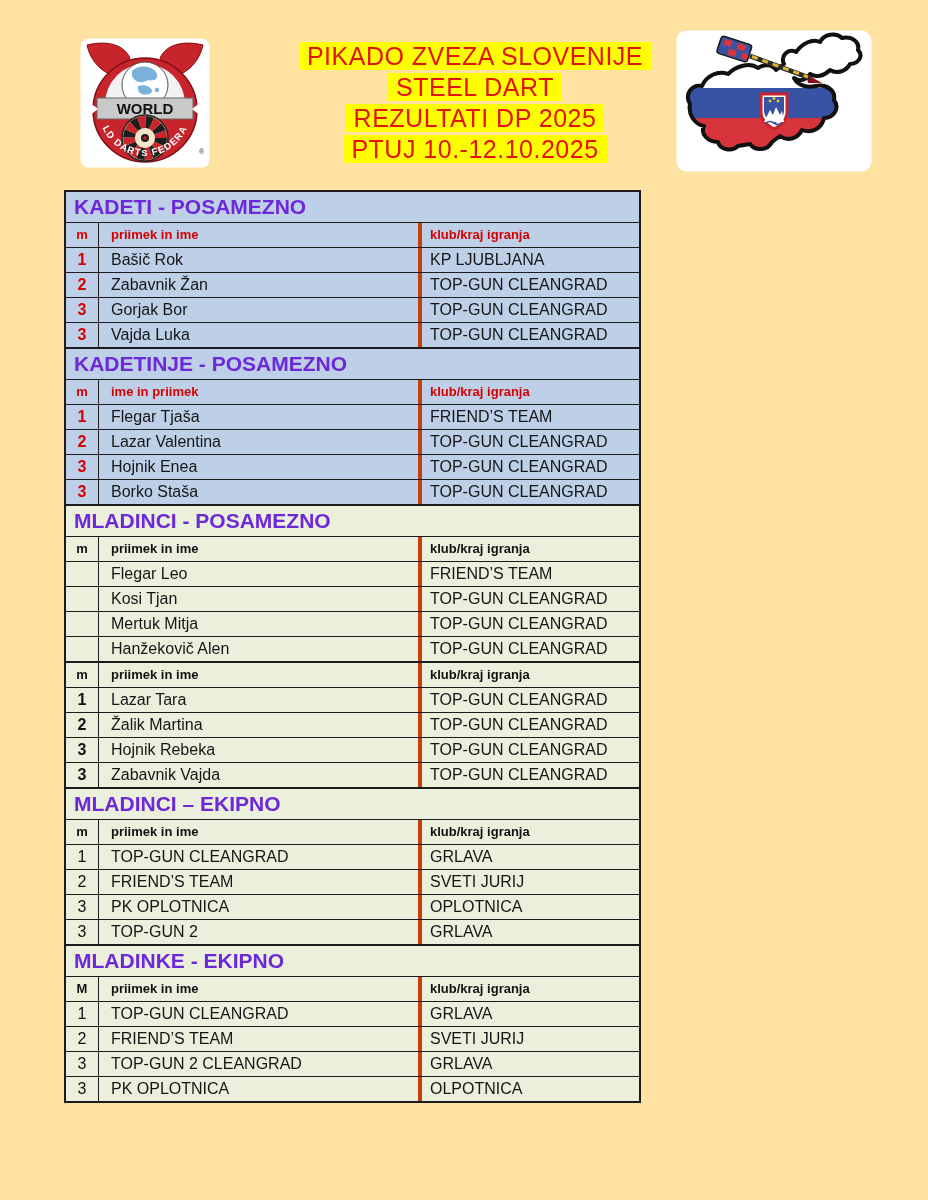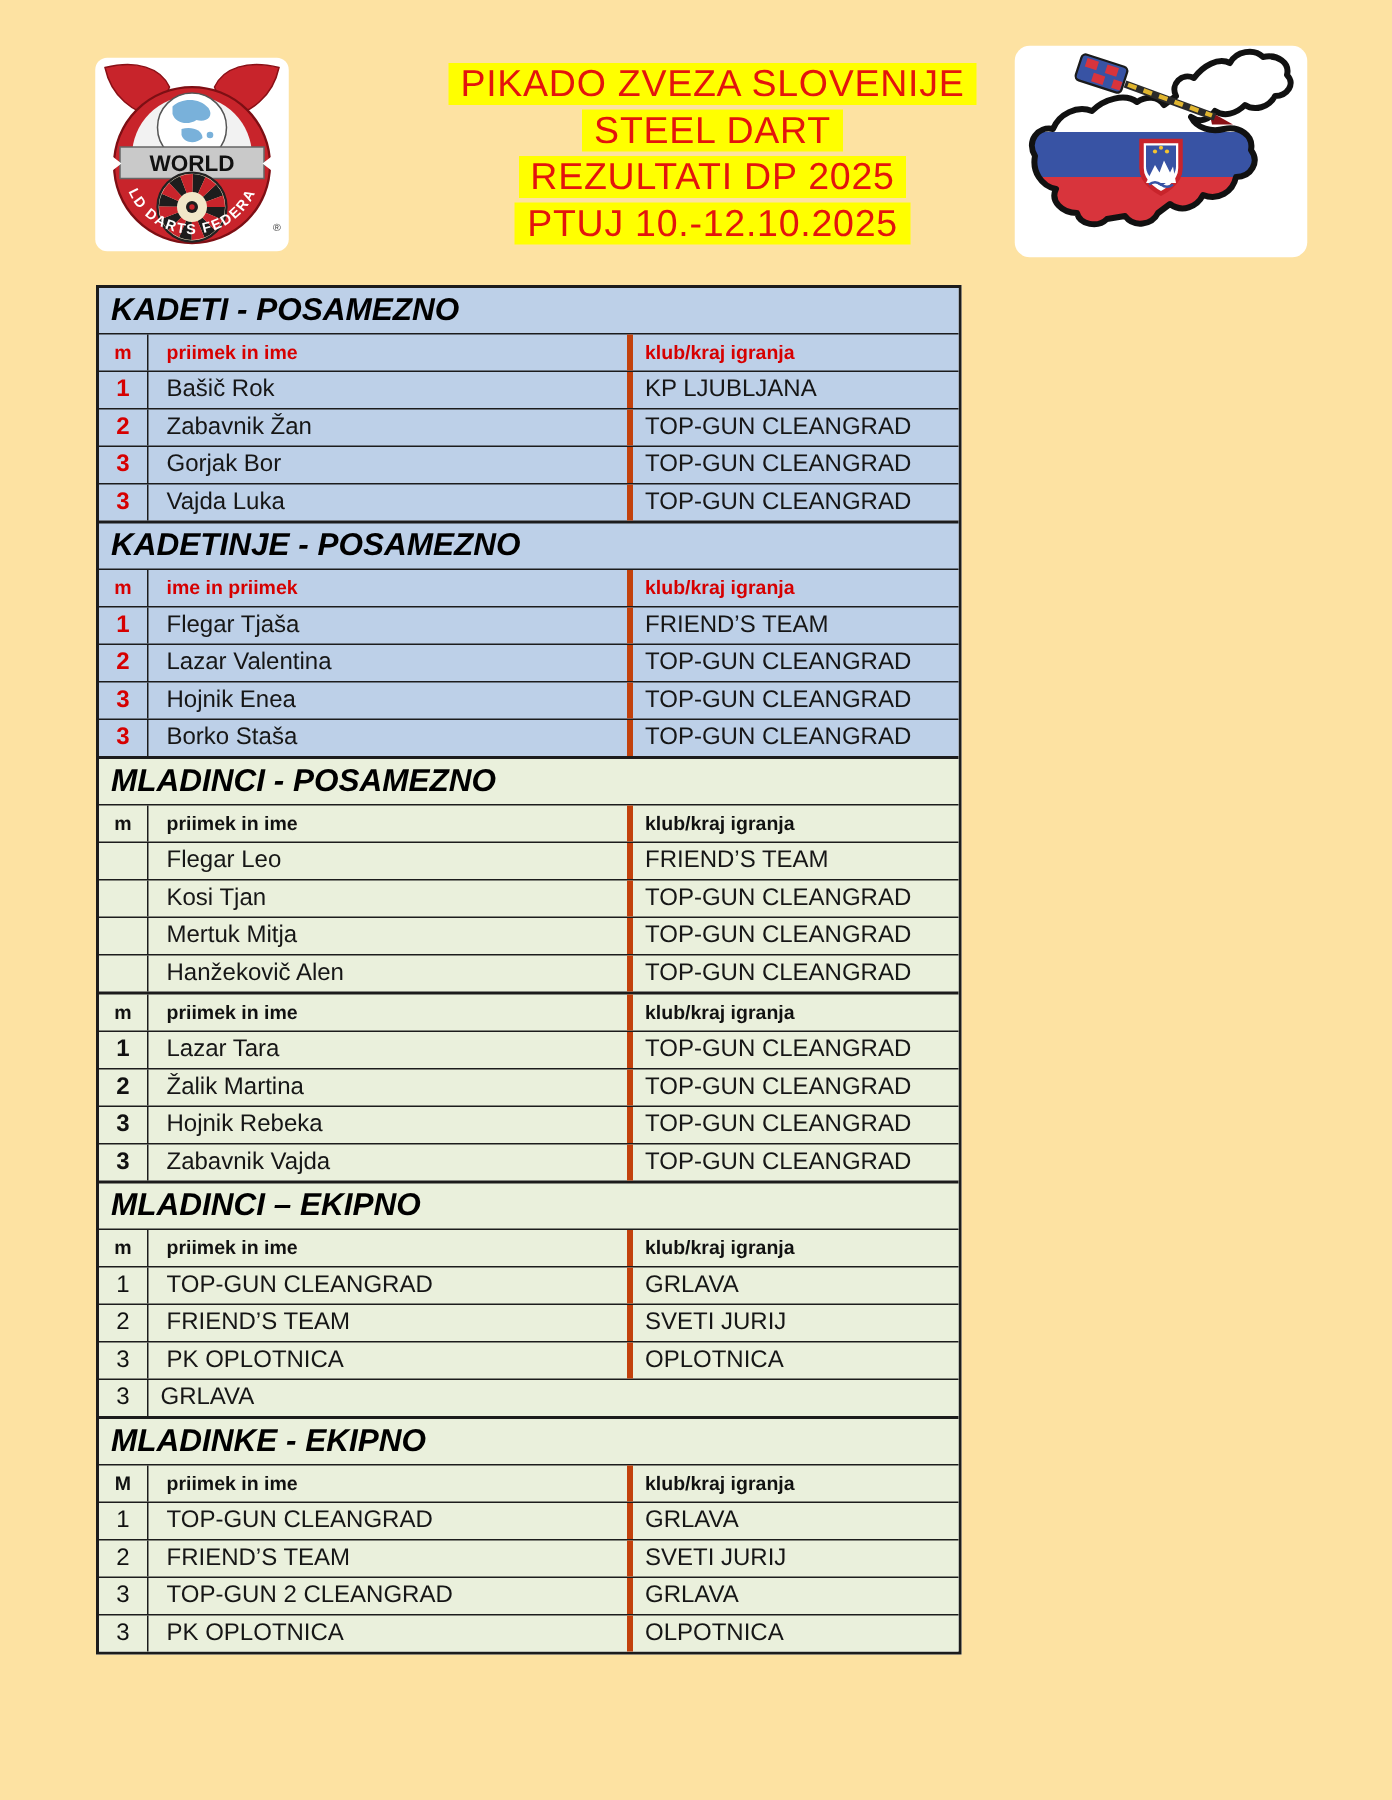--- a/index.html
+++ b/index.html
@@ -2,42 +2,42 @@
 <html><head>
 <meta charset="utf-8">
 <style>
   html,body{margin:0;padding:0}
   body{
     width:928px;height:1200px;position:relative;overflow:hidden;
     background:#fde2a2;
     font-family:"Liberation Sans",sans-serif;
   }
   
-  .logo-wdf{position:absolute;left:63px;top:38px;width:114px;height:130px}
+  .logo-wdf{position:absolute;left:80px;top:38px;width:114px;height:130px}
   .logo-slo{position:absolute;left:676px;top:30px;width:196px;height:142px}
   .titles{position:absolute;left:200px;top:42px;width:550px;text-align:center}
   .title-line{margin:0 0 3px 0}
   .hl{
     display:inline-block;background:#ffff00;color:#e3140d;
     font-weight:normal;font-size:25px;line-height:28px;
     padding:0 8px;letter-spacing:.5px;white-space:nowrap;
   }
   
   .tables{
     position:absolute;left:64px;top:190px;width:573px;
     border:2px solid #1c1c1c;background:#fff;
   }
   .rsection{border-top:2px solid #1c1c1c}
   .rsection:first-child{border-top:none}
   .rsection.blue{background:#bdd0e8}
   .rsection.green{background:#eaf0dc}
   .ttitle{
     height:30px;line-height:30px;font-size:21px;font-weight:bold;
-    color:#000000;padding-left:8px;border-bottom:1px solid #1c1c1c;
-    white-space:nowrap;overflow:hidden;font-style:italic;
+    color:#6d28d9;padding-left:8px;border-bottom:1px solid #1c1c1c;
+    white-space:nowrap;overflow:hidden;
   }
   .trow{display:flex;height:24px;line-height:24px}
   .trow:not(:last-child){border-bottom:1px solid #1c1c1c}
   .c{box-sizing:border-box;white-space:nowrap;overflow:hidden;color:#161616}
   .c1{width:33px;text-align:center;border-right:1px solid #1c1c1c;flex:none}
   .c2{width:323px;padding-left:12px;border-right:4px solid #c2410c;flex:none}
   .c3{flex:1;padding-left:8px}
   .thead{font-size:13px;font-weight:bold}
   .data{font-size:16px}
   .blue .thead .c{color:#d60000}
@@ -261,20 +261,21 @@
         <div class="c c2">FRIEND’S TEAM</div>
         <div class="c c3">SVETI JURIJ</div>
       </div>
     <div class="trow data">
         <div class="c c1">3</div>
         <div class="c c2">PK OPLOTNICA</div>
         <div class="c c3">OPLOTNICA</div>
       </div>
     <div class="trow data">
         <div class="c c1">3</div>
+        <div class="c c2">TOP-GUN 2</div>
         <div class="c c3">GRLAVA</div>
       </div>
   </section>
 
   <section class="rsection green rank-plain">
     <div class="ttitle">MLADINKE - EKIPNO</div>
     <div class="trow thead">
       <div class="c c1">M</div>
       <div class="c c2">priimek in ime</div>
       <div class="c c3">klub/kraj igranja</div>

